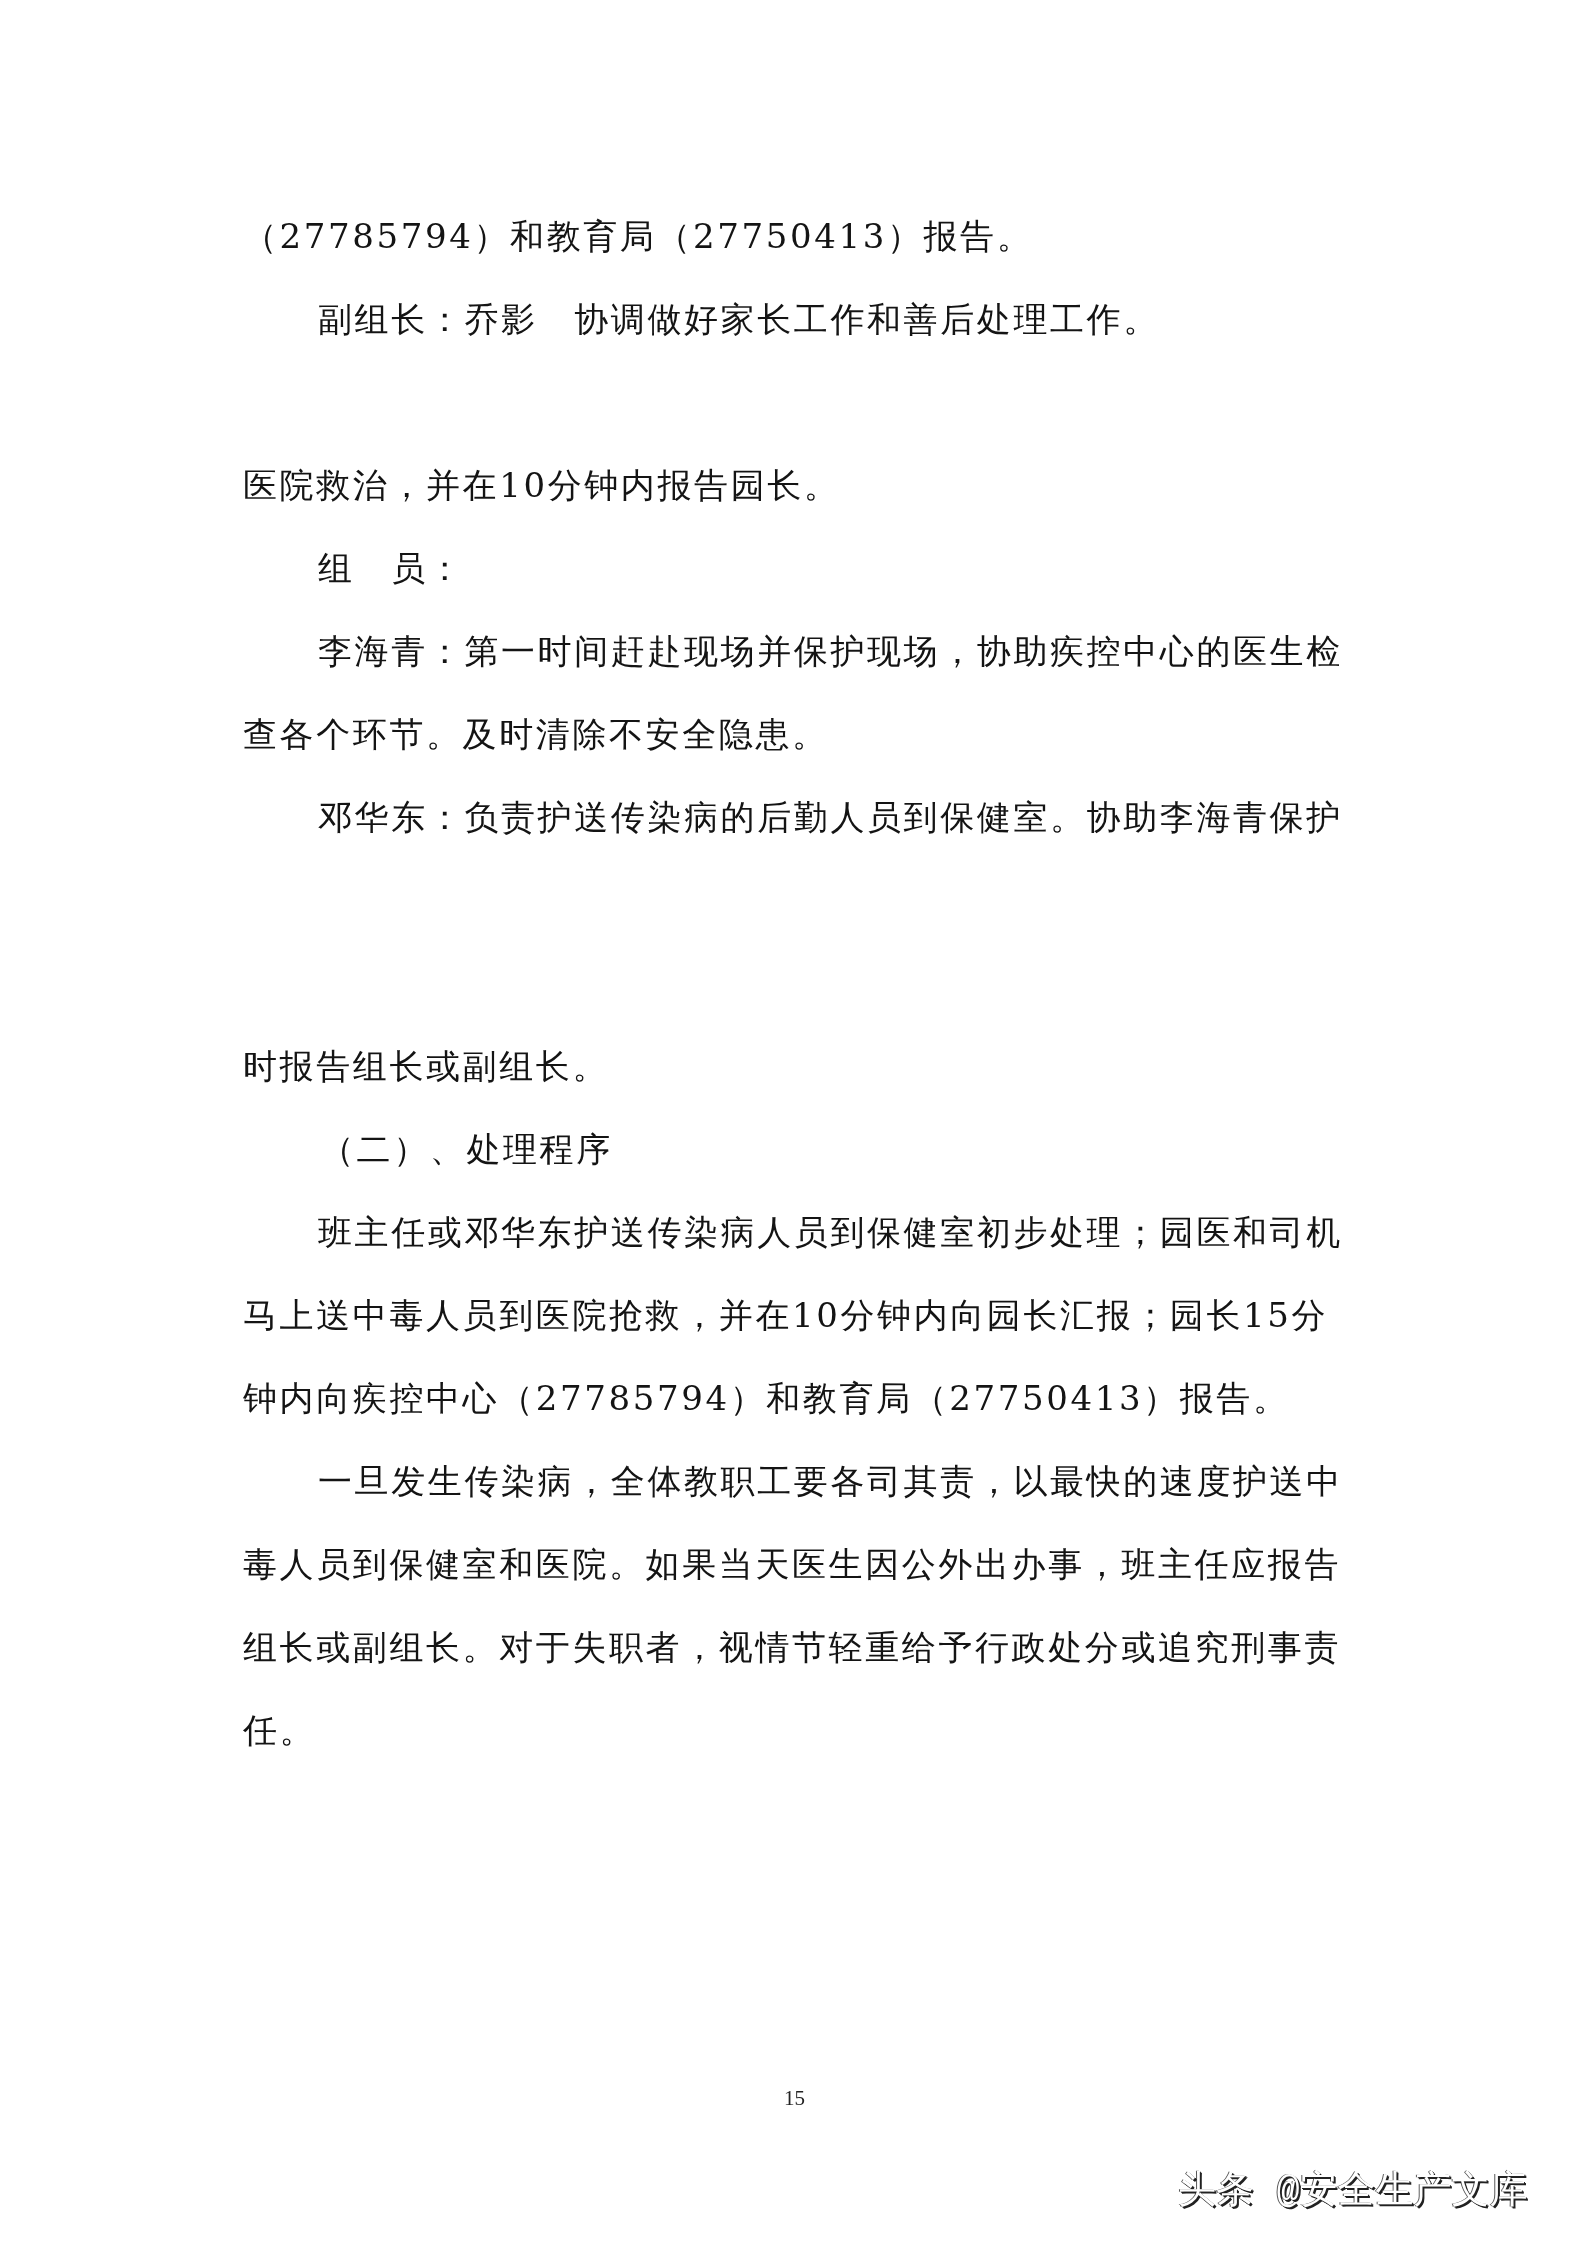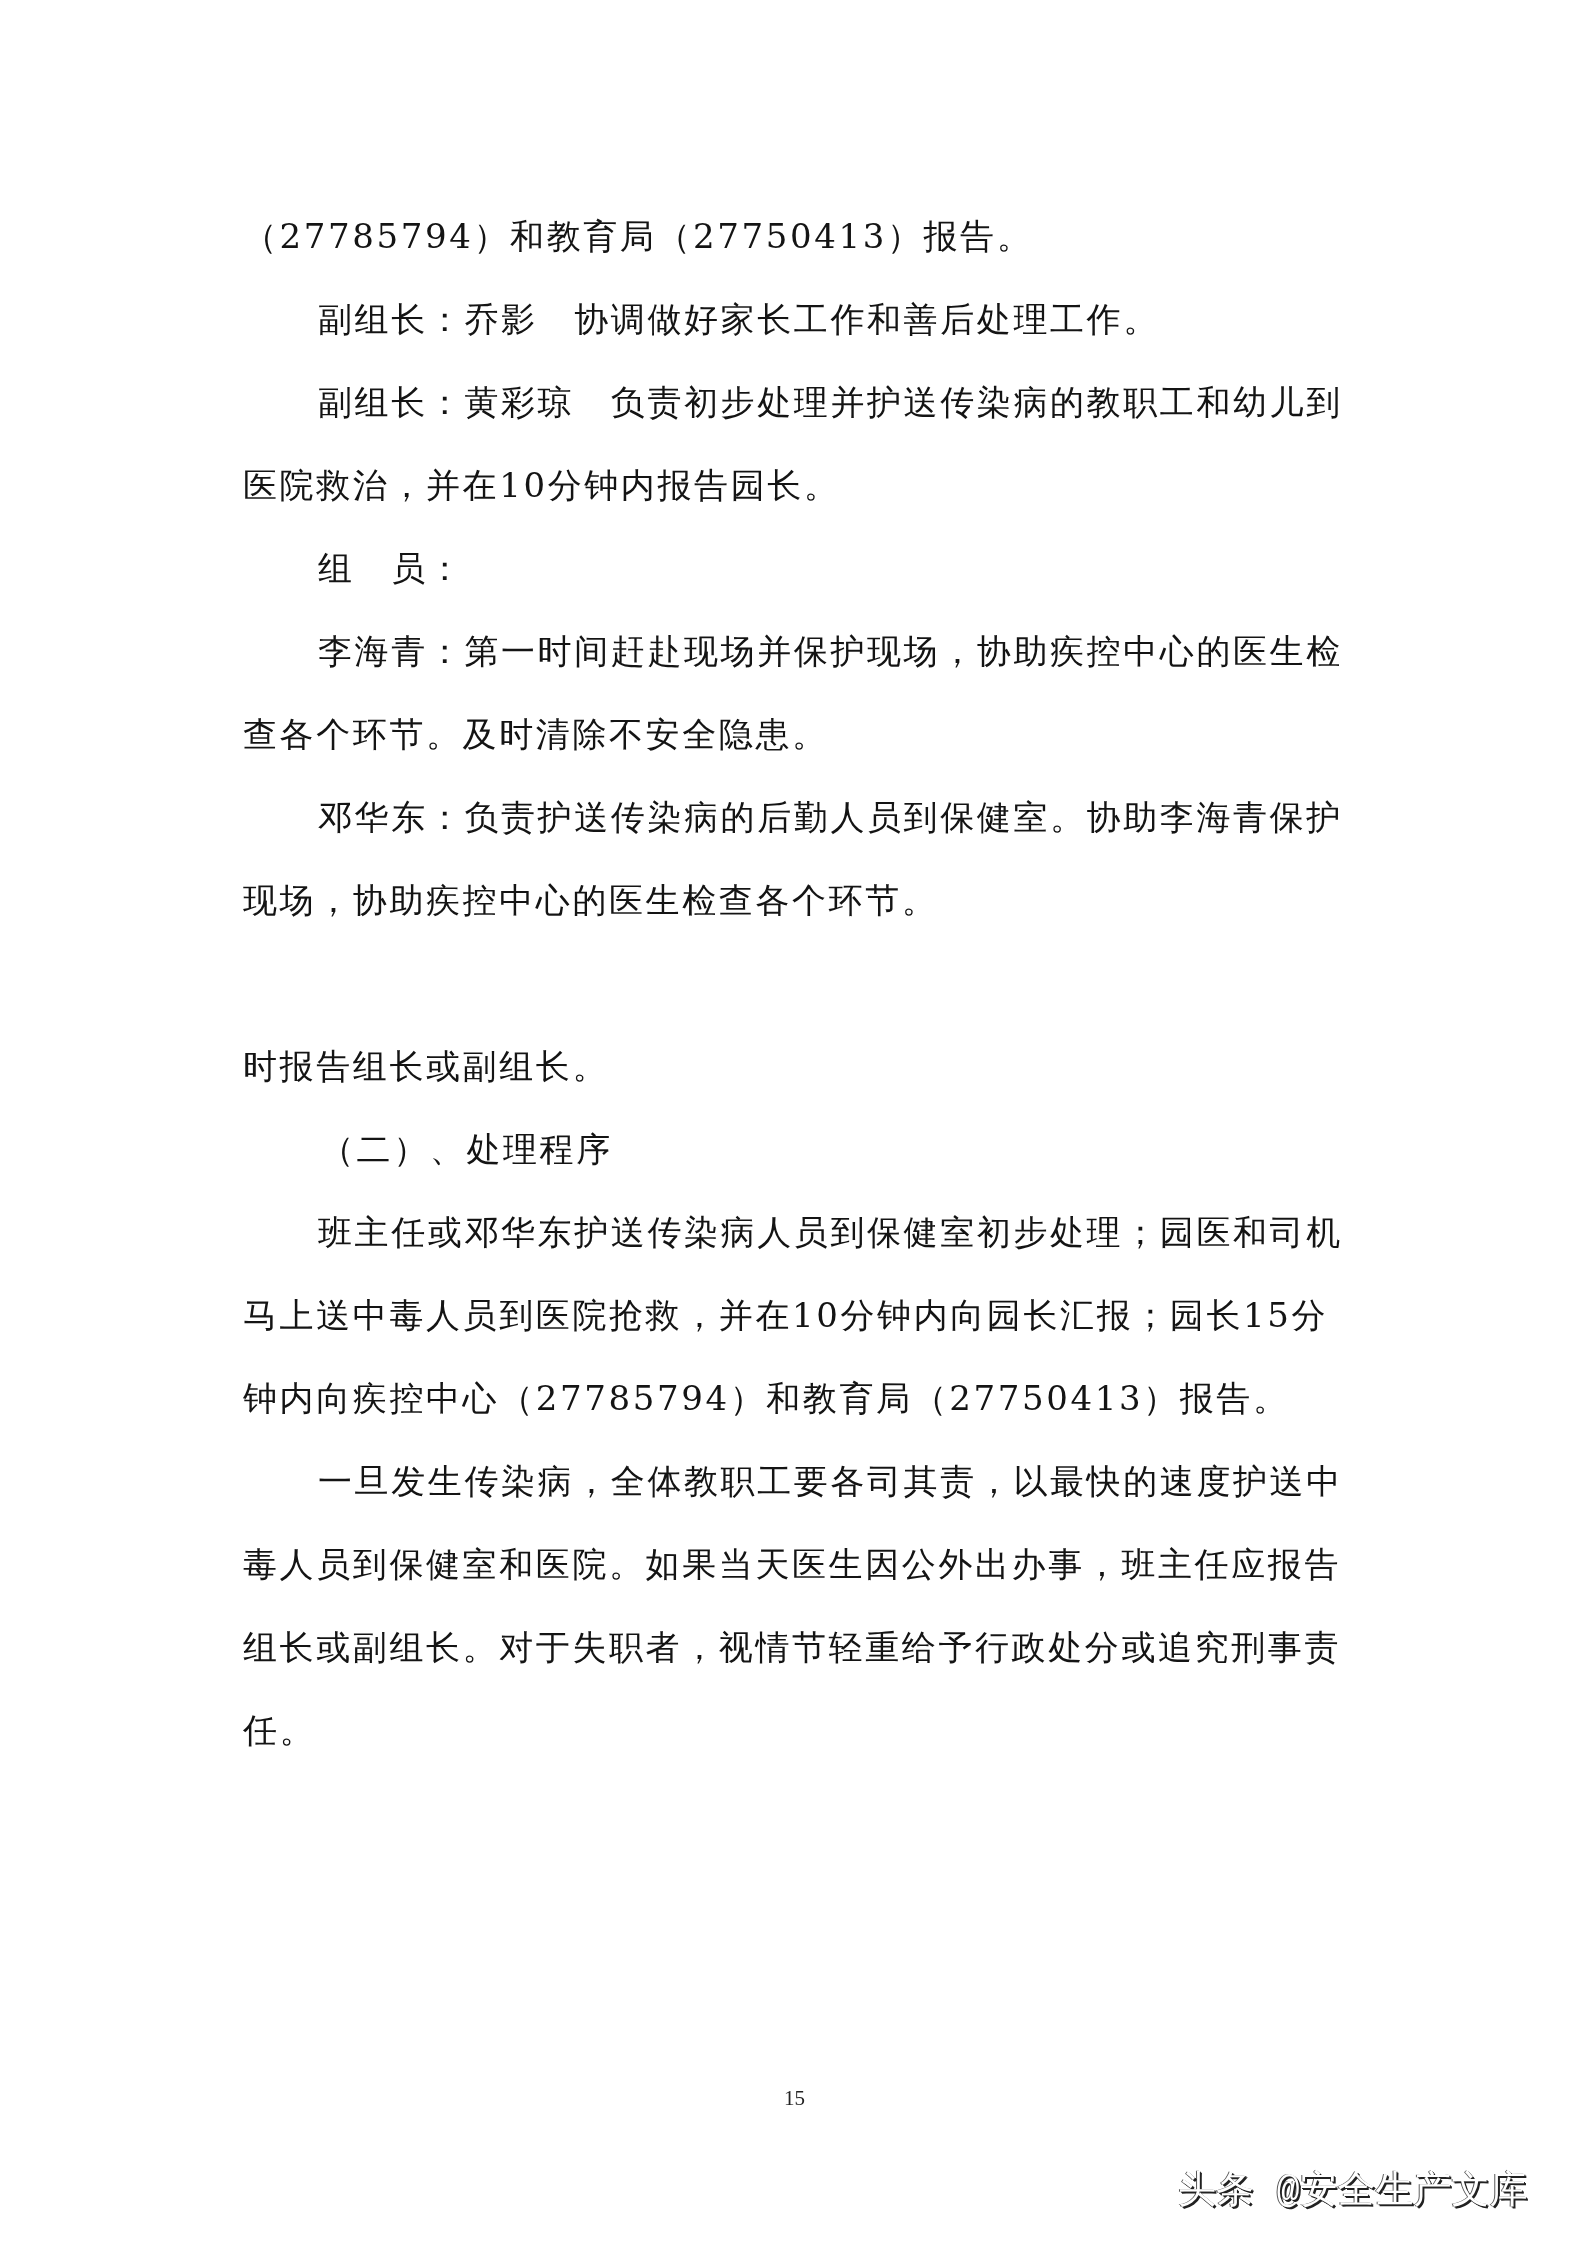--- a/index.html
+++ b/index.html
@@ -61,27 +61,25 @@
       text-shadow: 1px 1px 0 #222, 2px 2px 0 #222, -1px 0 0 #555;
       letter-spacing: 0px;
     }
   </style>
 </head>
 <body>
 
 <div class="page">
   <div class="line" style="top:214px">（27785794）和教育局（27750413）报告。</div>
   <div class="line indent" style="top:297px">副组长：乔影　协调做好家长工作和善后处理工作。</div>
-  <div class="line indent" style="top:380px">副组长：黄彩琼　负责初步处理并护送传染病的教职工和幼儿到</div>
   <div class="line" style="top:463px">医院救治，并在10分钟内报告园长。</div>
   <div class="line indent" style="top:546px">组　员：</div>
   <div class="line indent" style="top:629px">李海青：第一时间赶赴现场并保护现场，协助疾控中心的医生检</div>
   <div class="line" style="top:712px">查各个环节。及时清除不安全隐患。</div>
   <div class="line indent" style="top:795px">邓华东：负责护送传染病的后勤人员到保健室。协助李海青保护</div>
-  <div class="line" style="top:878px">现场，协助疾控中心的医生检查各个环节。</div>
   <div class="line" style="top:1044px">时报告组长或副组长。</div>
   <div class="line heading" style="top:1127px">（二）、处理程序</div>
   <div class="line indent" style="top:1210px">班主任或邓华东护送传染病人员到保健室初步处理；园医和司机</div>
   <div class="line" style="top:1293px">马上送中毒人员到医院抢救，并在10分钟内向园长汇报；园长15分</div>
   <div class="line" style="top:1376px">钟内向疾控中心（27785794）和教育局（27750413）报告。</div>
   <div class="line indent" style="top:1459px">一旦发生传染病，全体教职工要各司其责，以最快的速度护送中</div>
   <div class="line" style="top:1542px">毒人员到保健室和医院。如果当天医生因公外出办事，班主任应报告</div>
   <div class="line" style="top:1625px">组长或副组长。对于失职者，视情节轻重给予行政处分或追究刑事责</div>
   <div class="line" style="top:1708px">任。</div>
 

